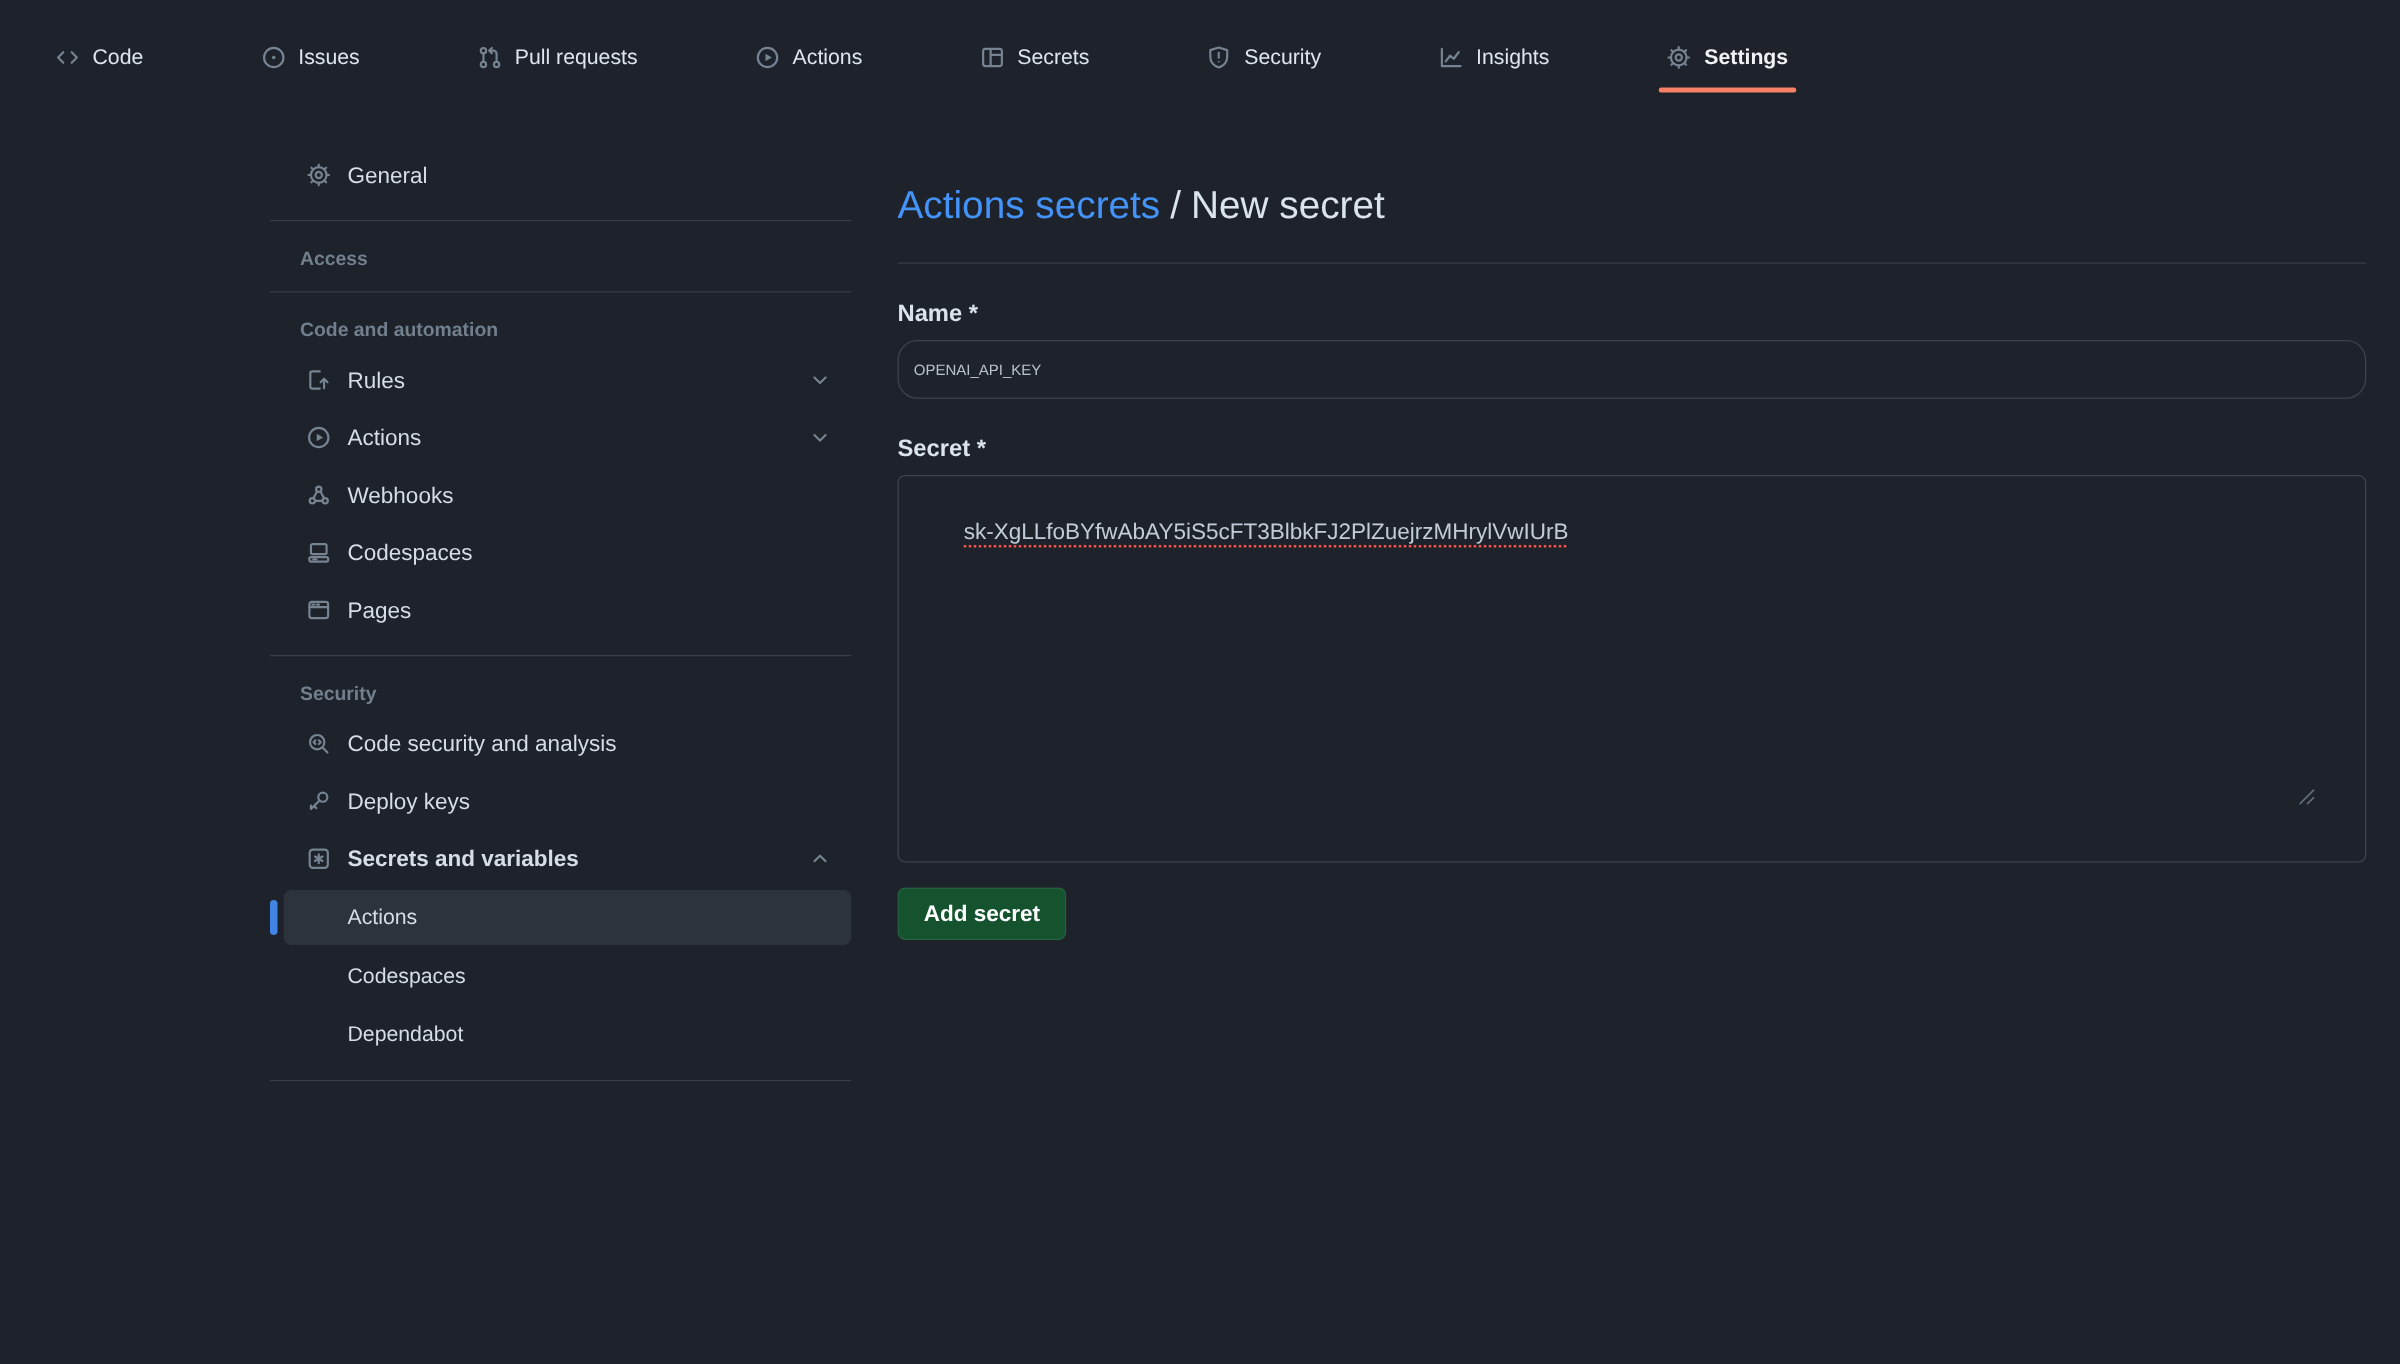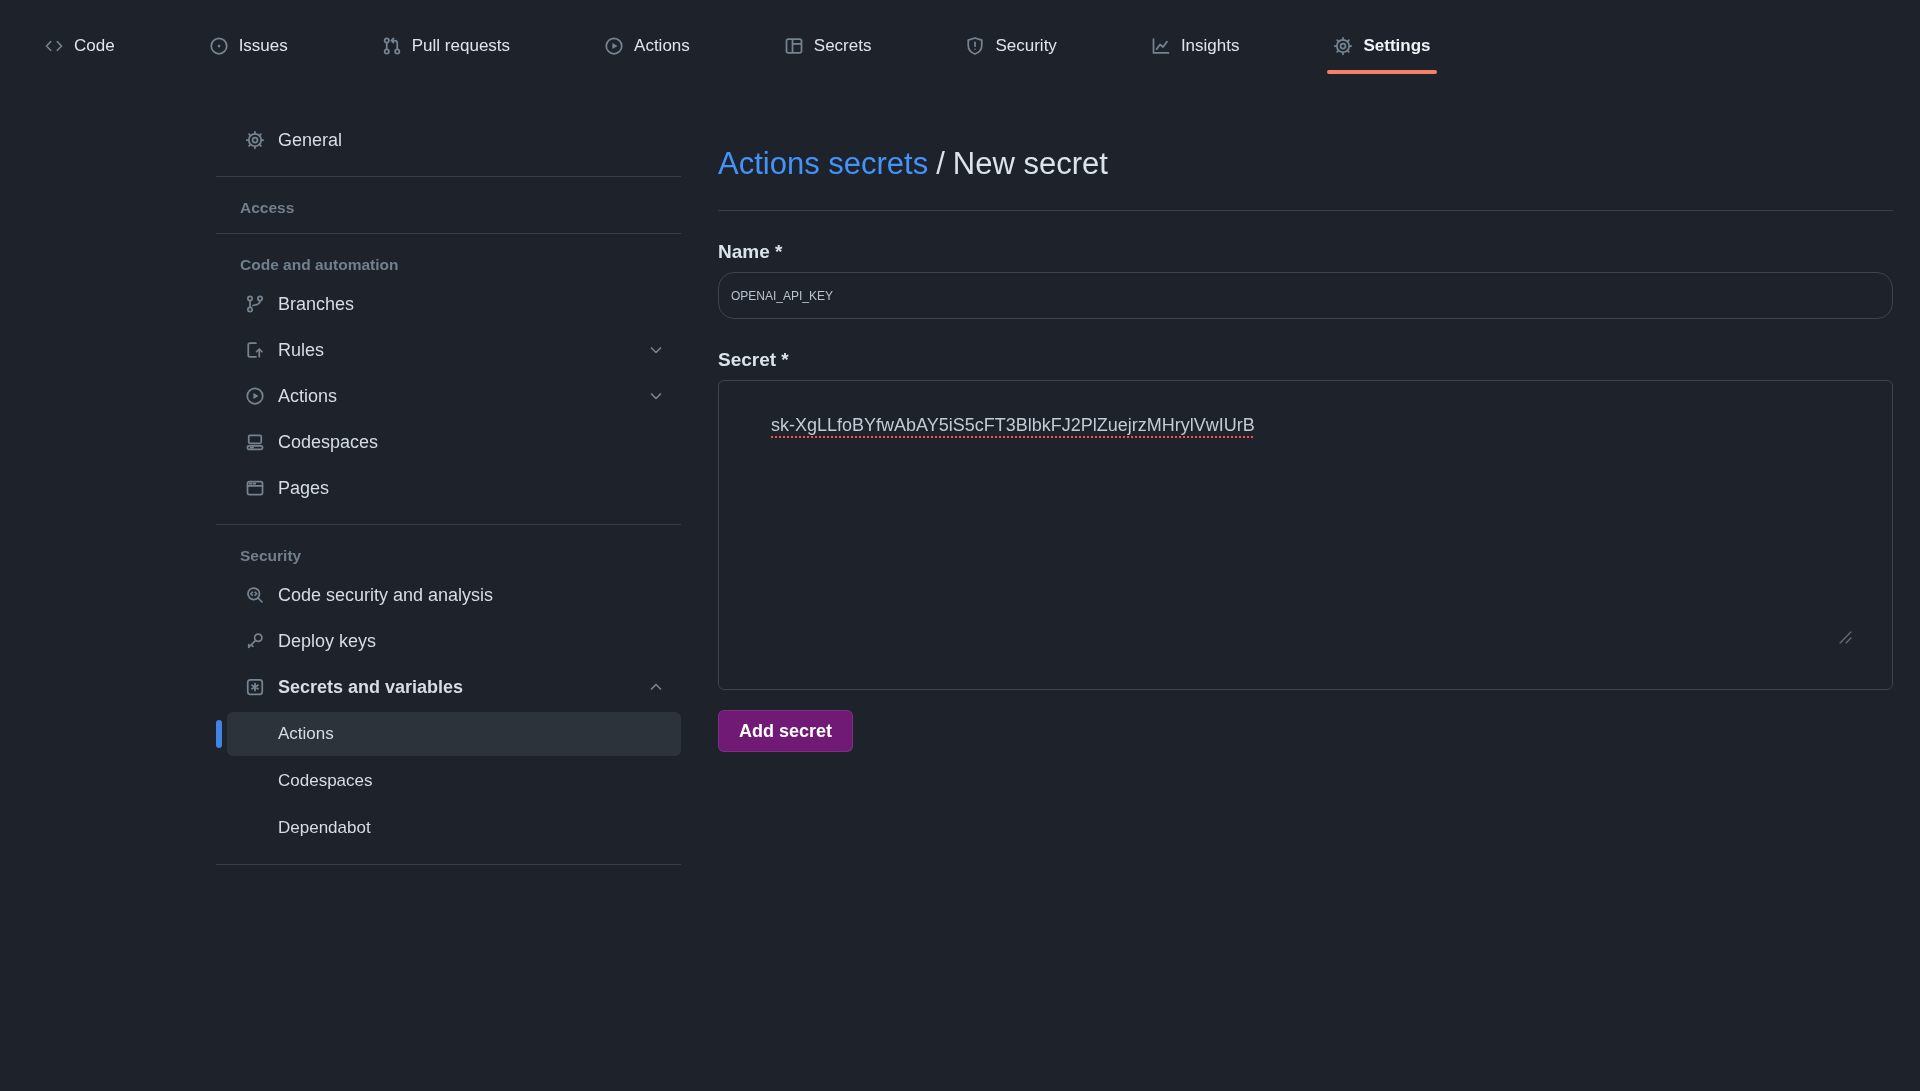--- a/index.html
+++ b/index.html
@@ -150,21 +150,21 @@
     position: absolute;
     right: 3px; bottom: 3px;
     color: #636e7b;
   }
   .btn-primary {
     margin-top: 20px;
     display: inline-flex;
     align-items: center;
     height: 42px;
     padding: 0 20px;
-    background: #701a75;
+    background: #14532d;
     border: 1px solid rgba(240,246,252,0.1);
     border-radius: 6px;
     color: #ffffff;
     font-size: 18px;
     font-weight: 700;
     font-family: "Liberation Sans", "DejaVu Sans", sans-serif;
     cursor: pointer;
   }
   svg { display: block; }
 </style>
@@ -268,32 +268,20 @@
 
       <hr class="divider">
 
       <div class="section-label">Access</div>
 
 
       <hr class="divider">
 
       <div class="section-label">Code and automation</div>
 
-      <div class="side-row">
-        <span class="icn">
-          <svg width="20" height="20" viewBox="0 0 16 16" fill="none" stroke="currentColor" stroke-width="1.4" stroke-linecap="round" stroke-linejoin="round">
-              <circle cx="4" cy="3.6" r="1.7"></circle>
-              <circle cx="4" cy="12.4" r="1.7"></circle>
-              <circle cx="12" cy="3.6" r="1.7"></circle>
-              <path d="M4 5.4v5.2"></path>
-              <path d="M12 5.4c0 2.8-2.8 3.5-5.7 3.8"></path>
-            </svg>
-        </span>
-        <span>Branches</span>
-      </div>
 
 
       <div class="side-row">
         <span class="icn">
           <svg width="20" height="20" viewBox="0 0 16 16" fill="none" stroke="currentColor" stroke-width="1.4" stroke-linecap="round" stroke-linejoin="round">
               <path d="M8.7 13.5H3.9c-.7 0-1.3-.6-1.3-1.3V3.8c0-.7.6-1.3 1.3-1.3h4.8"></path>
               <path d="M11.4 13.3V7.2M9.2 9.4l2.2-2.2 2.2 2.2"></path>
             </svg>
         </span>
         <span>Rules</span>
@@ -312,20 +300,31 @@
             </svg>
         </span>
         <span>Actions</span>
         <span class="chev">
           <svg width="18" height="18" viewBox="0 0 16 16" fill="none" stroke="currentColor" stroke-width="1.5" stroke-linecap="round" stroke-linejoin="round">
               <path d="M4 6.2 8 10.2l4-4"></path>
             </svg>
         </span>
       </div>
 
+      <div class="side-row">
+        <span class="icn">
+          <svg width="20" height="20" viewBox="0 0 16 16" fill="none" stroke="currentColor" stroke-width="1.4" stroke-linecap="round">
+              <circle cx="8" cy="4.3" r="1.7"></circle>
+              <circle cx="3.9" cy="11.7" r="1.7"></circle>
+              <circle cx="12.1" cy="11.7" r="1.7"></circle>
+              <path d="M6.9 5.7 4.6 10M9.1 5.7l2.3 4.3M5.6 11.7h4.8"></path>
+            </svg>
+        </span>
+        <span>Webhooks</span>
+      </div>
 
       <div class="side-row">
         <span class="icn">
           <svg width="20" height="20" viewBox="0 0 16 16" fill="none" stroke="currentColor" stroke-width="1.4" stroke-linejoin="round">
               <rect x="3" y="2.6" width="10" height="6.4" rx="1"></rect>
               <rect x="2" y="11" width="12" height="2.8" rx="1"></rect>
               <path d="M4.5 12.4h2" stroke-linecap="round"></path>
             </svg>
         </span>
         <span>Codespaces</span>

